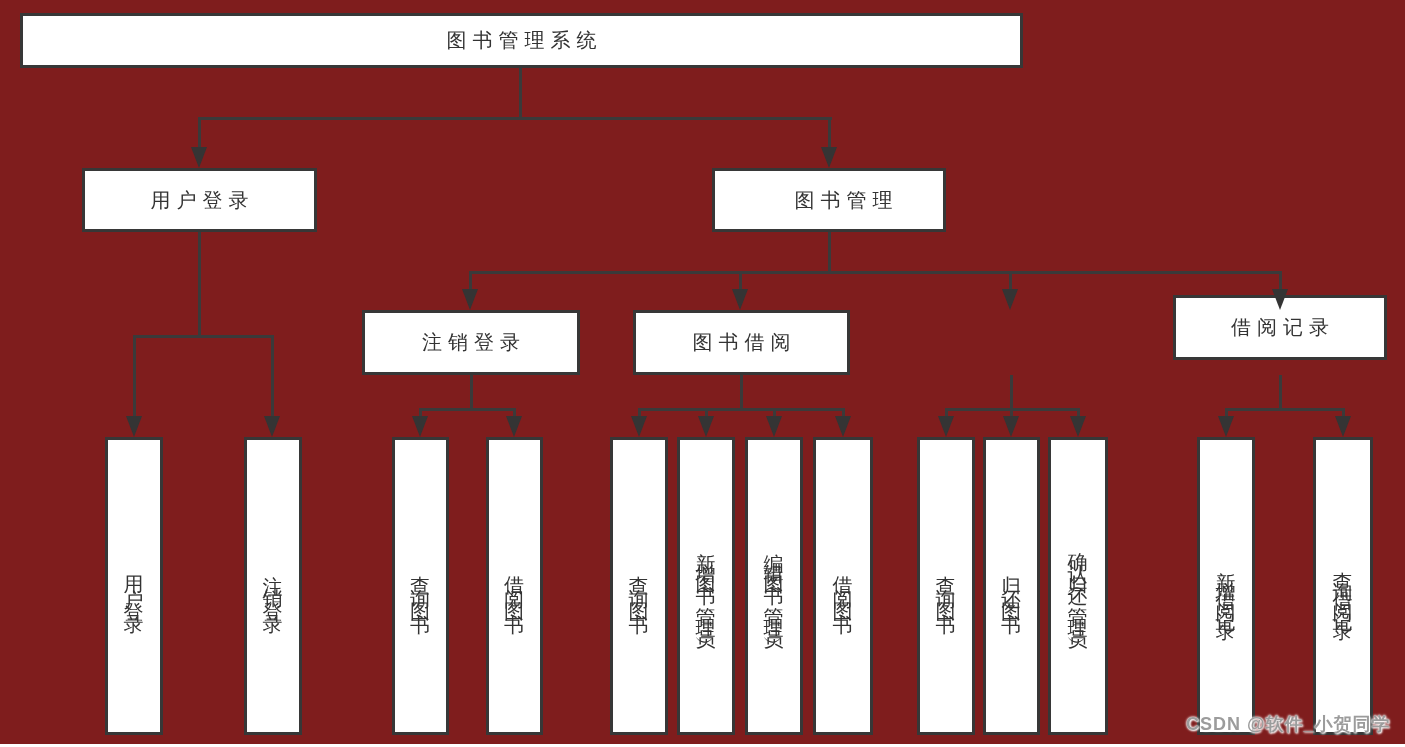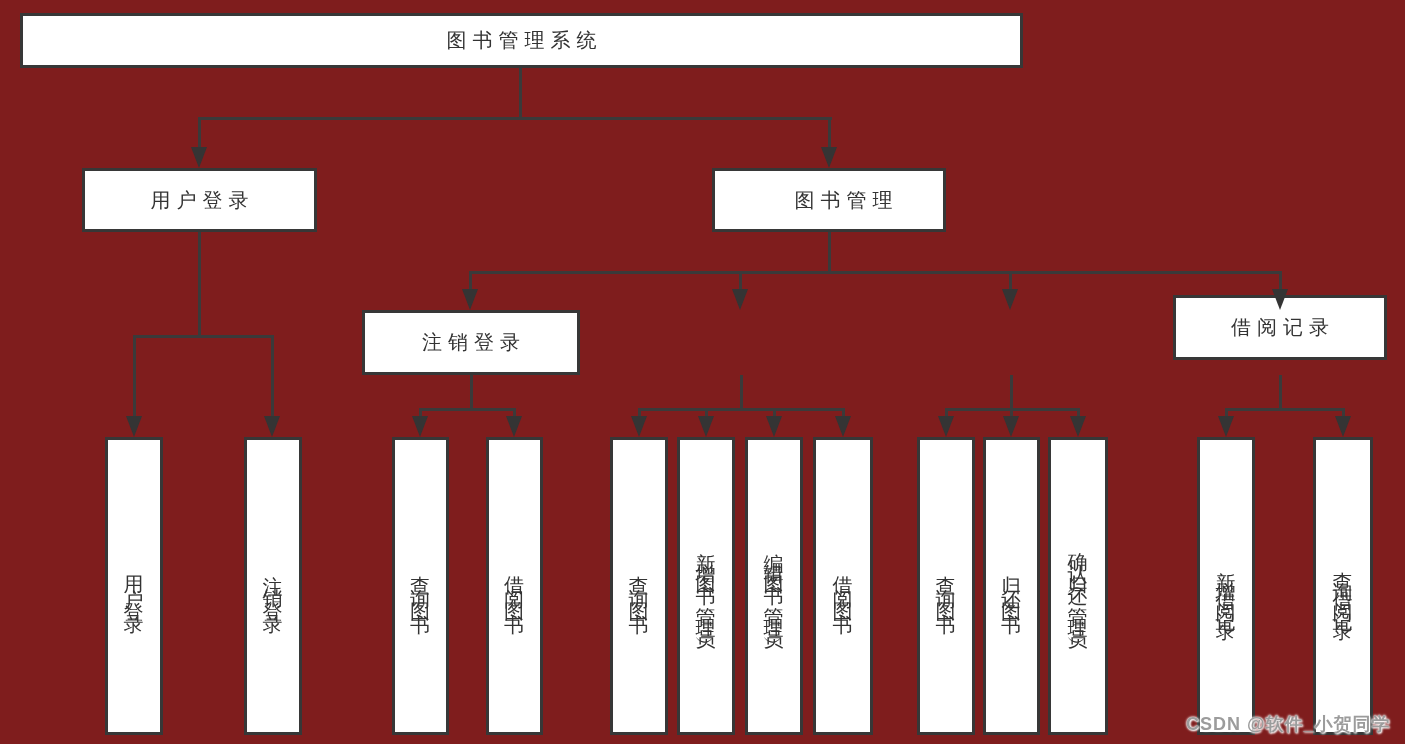--- a/index.html
+++ b/index.html
@@ -46,20 +46,23 @@
 
   <div class="node node-h" style="left:82px;top:168px;width:235px;height:64px;">
     <span class="lbl">用户登录</span>
   </div>
   <div class="node node-h" style="left:712px;top:168px;width:234px;height:64px;padding-left:29px;">
     <span class="lbl">图书管理</span>
   </div>
 
   <div class="node node-h" style="left:362px;top:310px;width:218px;height:65px;">
     <span class="lbl">注销登录</span>
+  </div>
+  <div class="node node-h" style="left:633px;top:310px;width:217px;height:65px;">
+    <span class="lbl">图书借阅</span>
   </div>
   <div class="node node-h" style="left:1173px;top:295px;width:214px;height:65px;">
     <span class="lbl">借阅记录</span>
   </div>
 
   <div class="node node-v ls-wide" style="left:105px;top:437px;width:58px;height:298px;">
     <span class="lbl">用户登录</span>
   </div>
   <div class="node node-v ls-wide" style="left:244px;top:437px;width:58px;height:298px;">
     <span class="lbl">注销登录</span>

